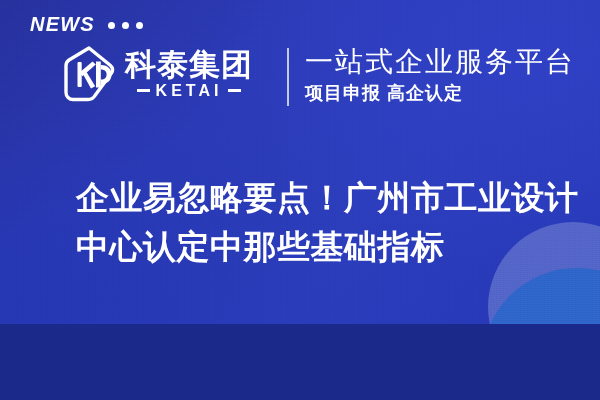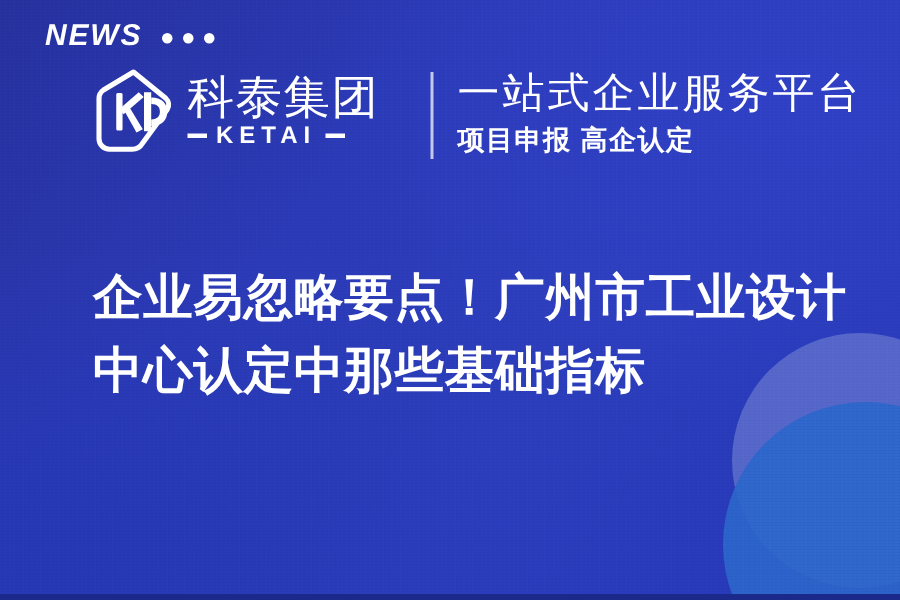--- a/index.html
+++ b/index.html
@@ -3,21 +3,21 @@
 <meta charset="utf-8">
 <style>
   html, body {
     margin: 0;
     padding: 0;
     background: #1b2a8a;
   }
   #banner {
     position: relative;
     width: 600px;
-    height: 396px;
+    height: 324px;
     overflow: hidden;
     background:
       radial-gradient(ellipse 520px 340px at 88% 18%, #2f3fc4 0%, rgba(47,63,196,0) 62%),
       radial-gradient(ellipse 460px 300px at 6% 96%, #2536b3 0%, rgba(37,54,179,0) 70%),
       linear-gradient(128deg, #26309c 0%, #2a39b4 34%, #2a3cba 62%, #2536b6 100%);
     font-family: "Liberation Sans", "DejaVu Sans", sans-serif;
     -webkit-font-smoothing: antialiased;
   }
 
   
@@ -109,31 +109,32 @@
   }
   .logo-text {
     display: flex;
     flex-direction: column;
     align-items: center;
     justify-content: center;
   }
   .logo-cn {
     color: #ffffff;
     font-size: 31px;
-    font-weight: normal;
+    font-weight: bold;
     letter-spacing: 1px;
     line-height: 1.05;
     white-space: nowrap;
   }
   .logo-en-row {
     display: flex;
     align-items: center;
     gap: 6px;
     margin-top: 1px;
     width: 100%;
+    justify-content: center;
   }
   .logo-en-row .bar {
     display: block;
     height: 3px;
     width: 13px;
     background: #ffffff;
     flex: none;
   }
   .logo-en {
     color: #ffffff;
@@ -171,21 +172,21 @@
     letter-spacing: 1px;
     line-height: 1.4;
     margin-top: 2px;
     white-space: nowrap;
     font-weight: bold;
   }
 
   
   .headline {
     position: absolute;
-    left: 62px;
+    left: 76px;
     top: 152px;
     width: 510px;
     color: #ffffff;
     font-size: 33px;
     font-weight: bold;
     line-height: 1.47;
     letter-spacing: .5px;
   }
 </style>
 </head>

